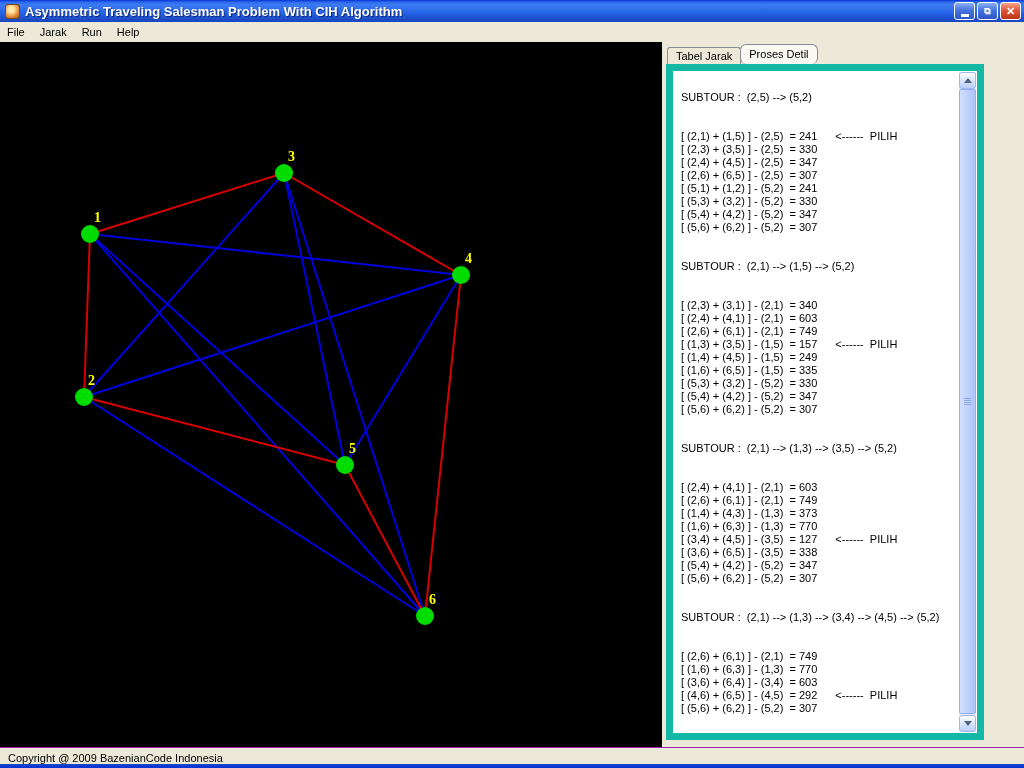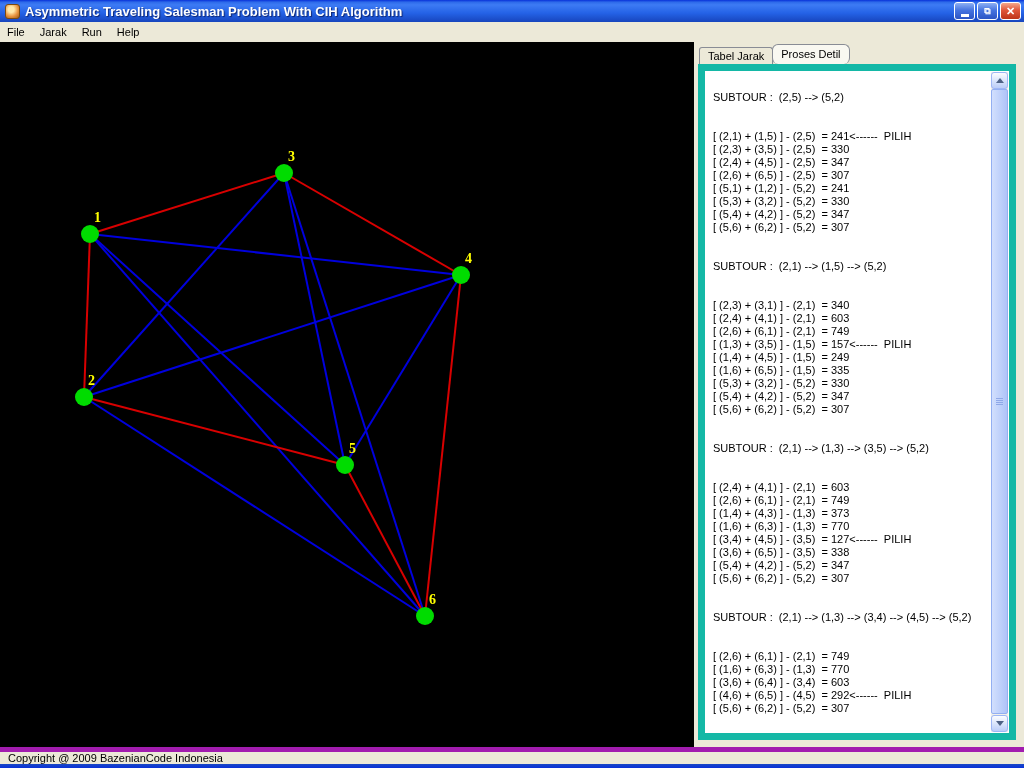--- a/index.html
+++ b/index.html
@@ -35,35 +35,35 @@
     background:#ECE9D8; display:flex; align-items:center; font-size:11px; color:#000;
     border-bottom:1px solid #ECE9D8; }
   .menu-item { padding:3px 8px 3px 7px; cursor:default; }
 
   
   .canvas { position:absolute; top:42px; left:0; width:694px; height:705px; background:#000; }
   .canvas svg { position:absolute; top:0; left:0; }
   .node-label { font-family:"Liberation Serif", serif; font-weight:bold; font-size:14px; }
 
   
-  .panel { position:absolute; top:42px; left:694px; width:330px; height:705px; background:#ECE9D8; }
+  .panel { position:absolute; top:42px; left:662px; width:330px; height:705px; background:#ECE9D8; }
   .tabbar { position:absolute; top:2px; left:5px; height:20px; display:flex; align-items:flex-end; z-index:3; }
   .tab { height:17px; padding:2px 8px 0 8px; font-size:11px; color:#000;
     background:#ECE9D8; border:1px solid #898C95; border-bottom:none;
     border-radius:3px 3px 0 0; cursor:default; white-space:nowrap; }
   .tab.active { height:20px; padding-top:3px; background:#F9F8F1; margin-left:-1px; position:relative; z-index:4;border-radius:6px; }
 
   .textarea { position:absolute; top:22px; left:4px; width:318px; height:676px;
     background:#FFFFFF; border:7px solid #14b8a6; z-index:2; }
   .pd-content { position:absolute; top:0; left:0; right:18px; bottom:0;
     padding:20px 0 0 8px; font-size:11px; line-height:13px; color:#000;
     white-space:pre; overflow:hidden; }
   .pd-block { margin-bottom:26px; }
   .pd-header { margin-bottom:26px; }
-  .pilih { }
+  .pilih { margin-left:18px; }
 
   
   .scrollbar { position:absolute; top:1px; right:1px; bottom:1px; width:17px; background:#F1F0E9; }
   .sb-btn { position:absolute; left:0; width:17px; height:17px;
     background:linear-gradient(180deg,#FDFDFE 0%,#D7E3FB 55%,#BBCDF8 100%);
     border:1px solid #9EB6F5; border-radius:3px;
     display:flex; align-items:center; justify-content:center; }
   .sb-btn.up { top:0; }
   .sb-btn.down { bottom:0; }
   .arr-up { width:0; height:0; border-left:4px solid transparent; border-right:4px solid transparent;
@@ -71,21 +71,21 @@
   .arr-down { width:0; height:0; border-left:4px solid transparent; border-right:4px solid transparent;
     border-top:5px solid #4D6185; }
   .sb-thumb { position:absolute; top:17px; bottom:18px; left:0; width:17px;
     background:linear-gradient(90deg,#D2DFFD 0%,#C2D3FB 45%,#AEC3F8 100%);
     border:1px solid #93AFF2; border-radius:2px; }
   .sb-thumb::after { content:""; position:absolute; left:4px; right:4px; top:50%; margin-top:-4px; height:7px;
     background:repeating-linear-gradient(180deg,#8FA8E8 0 1px,rgba(0,0,0,0) 1px 2px); }
 
   
   .statusbar { position:absolute; top:747px; left:0; width:1024px; height:17px;
-    background:#ECE9D8; border-top:5px solid #a21caf; display:flex; align-items:flex-end;
+    background:#ECE9D8; border-top:1px solid #a21caf; display:flex; align-items:flex-end;
     font-size:11px; color:#000; padding-left:8px; }
   .bottom-border { position:absolute; top:764px; left:0; width:1024px; height:4px;
     background:linear-gradient(180deg,#1A48C4,#0831D9); }
 </style>
 </head>
 <body>
 
 <div class="window">
 
   <div class="titlebar">

